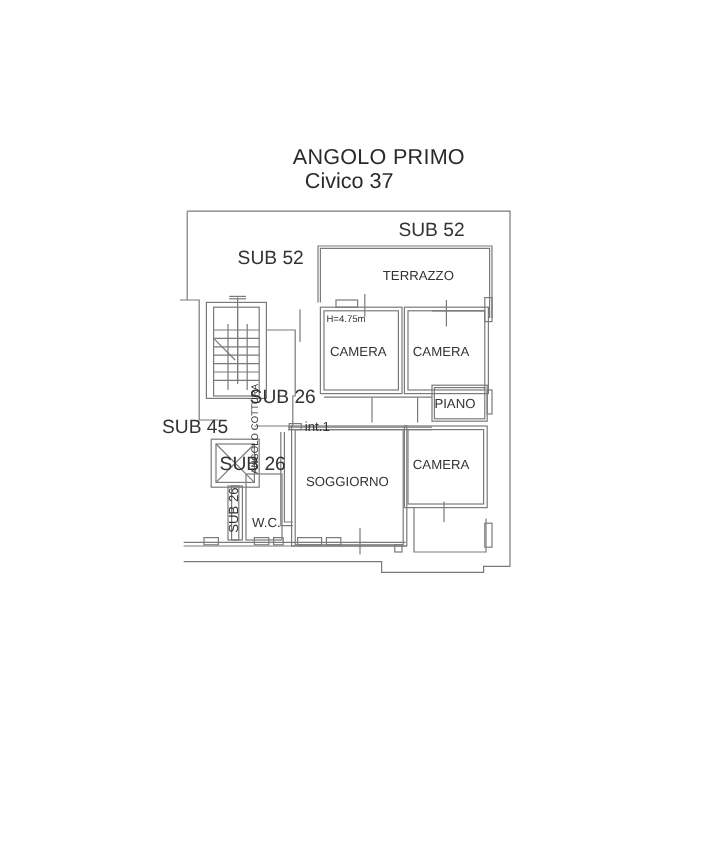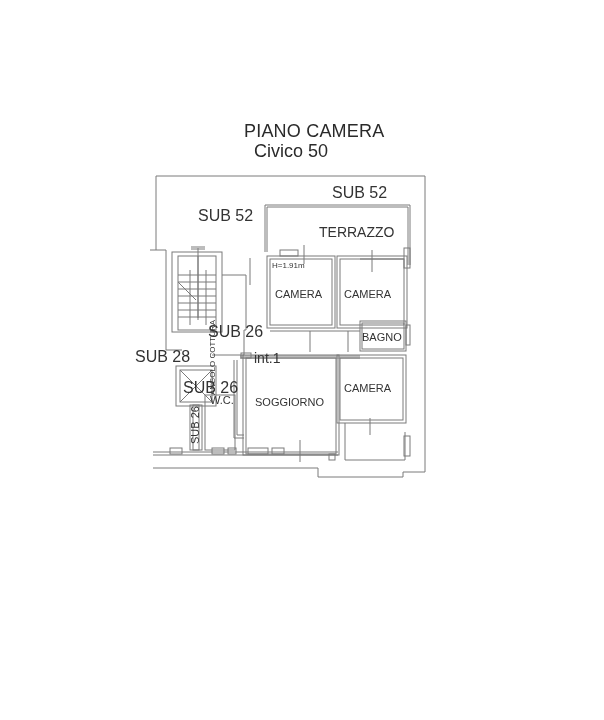--- a/index.html
+++ b/index.html
@@ -4,28 +4,28 @@
 <style>
   html, body { margin:0; padding:0; background:#ffffff; }
   body { width:604px; height:720px; position:relative; overflow:hidden;
          font-family:"Liberation Sans", sans-serif; color:#2a2a2a; }
   .title { position:absolute; left:244px; top:121px; font-size:18px; letter-spacing:0.2px; }
   .subtitle { position:absolute; left:254px; top:141px; font-size:18px; }
   svg { position:absolute; left:0; top:0; }
   .lbl { position:absolute; white-space:nowrap; color:#333; }
   .l12 { font-size:16px; }
   .l11 { font-size:11px; }
-  .l9 { font-size:14px; }
+  .l9 { font-size:11px; }
   .l8 { font-size:8px; }
 </style>
 </head>
 <body>
 
-<div class="title">PIANO CAMERA</div>
-<div class="subtitle">Civico 50</div>
+<div class="title">ANGOLO PRIMO</div>
+<div class="subtitle">Civico 37</div>
 
 <svg width="604" height="720" viewBox="0 0 604 720" fill="none" stroke="#7a7a7a" stroke-width="1">
 
   <g>
     <polyline points="156,176 425,176 425,472 403,472 403,477 318,477 318,468 153,468"></polyline>
     <line x1="156" y1="176" x2="156" y2="250"></line>
   </g>
 
   <g>
     <polyline points="265,252 265,205 410,205 410,265"></polyline>
@@ -127,25 +127,25 @@
   <g>
     <rect x="404" y="248" width="6" height="20"></rect>
     <rect x="406" y="325" width="4" height="20"></rect>
     <rect x="404" y="436" width="6" height="20"></rect>
   </g>
 </svg>
 
 <span class="lbl l12" style="left:332px; top:184px;">SUB 52</span>
 <span class="lbl l12" style="left:198px; top:207px;">SUB 52</span>
 <span class="lbl l9" style="left:319px; top:224px;">TERRAZZO</span>
-<span class="lbl l8" style="left:272px; top:261px;">H=1.91m</span>
+<span class="lbl l8" style="left:272px; top:261px;">H=4.75m</span>
 <span class="lbl l11" style="left:275px; top:288px;">CAMERA</span>
 <span class="lbl l11" style="left:344px; top:288px;">CAMERA</span>
-<span class="lbl l11" style="left:362px; top:331px;">BAGNO</span>
+<span class="lbl l11" style="left:362px; top:331px;">PIANO</span>
 <span class="lbl l12" style="left:208px; top:323px;">SUB 26</span>
 <span class="lbl l9" style="left:254px; top:350px;">int.1</span>
-<span class="lbl l12" style="left:135px; top:348px;">SUB 28</span>
+<span class="lbl l12" style="left:135px; top:348px;">SUB 45</span>
 <span class="lbl l12" style="left:183px; top:379px;">SUB 26</span>
 <span class="lbl l11" style="left:344px; top:382px;">CAMERA</span>
 <span class="lbl l11" style="left:255px; top:396px;text-align:right;">SOGGIORNO</span>
-<span class="lbl l11" style="left:210px; top:394px;">W.C.</span>
+<span class="lbl l11" style="left:210px; top:430px;">W.C.</span>
 <span class="lbl l8" style="left:208px; top:395px; transform:rotate(-90deg); transform-origin:left top;">ANGOLO COTTURA</span>
 <span class="lbl l11" style="left:189px; top:444px; transform:rotate(-90deg); transform-origin:left top;">SUB 26</span>
 
 </body></html>

